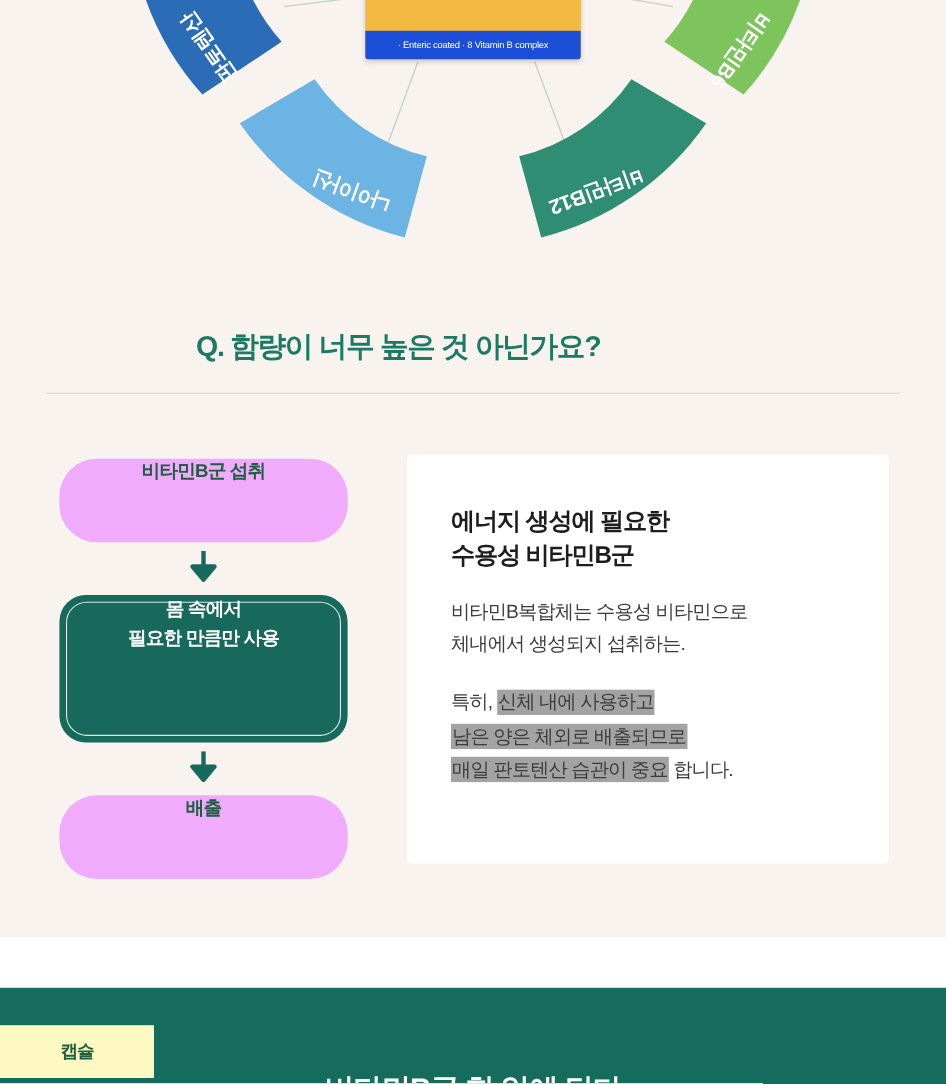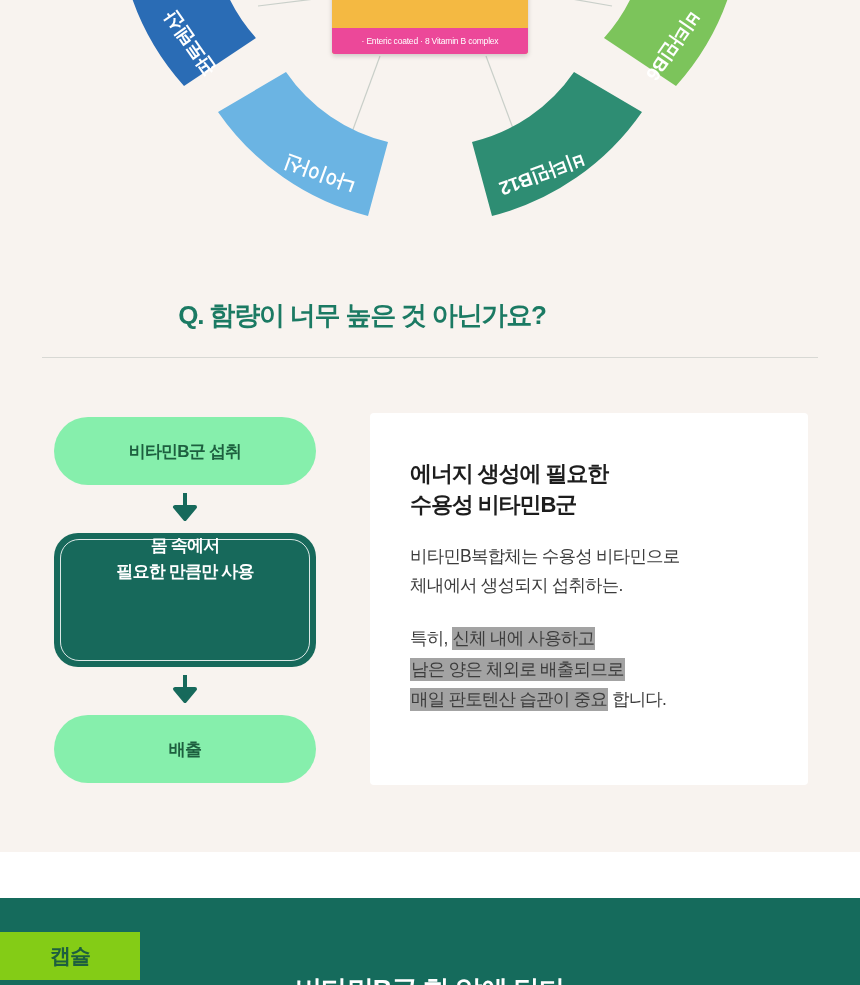--- a/index.html
+++ b/index.html
@@ -59,21 +59,21 @@
     left: 0; top: 0; right: 0; bottom: 0;
     padding: 8px 10px 0 12px;
     box-sizing: border-box;
   }
   .pb-strip {
     position: absolute;
     left: 0;
     right: 0;
     bottom: 0;
     height: 26px;
-    background: #ec4899;
+    background: #1d4ed8;
     color: #ffffff;
     font-size: 8.5px;
     letter-spacing: -.2px;
     display: flex;
     align-items: center;
     justify-content: center;
   }
 
   
   .arc-label {
@@ -111,25 +111,25 @@
 
   
   .flow {
     position: absolute;
     left: 54px;
     top: 417px;
     width: 262px;
   }
   .pill {
     width: 262px;
-    height: 68px;
+    height: 76px;
     border-radius: 34px;
-    background: #86efac;
-    display: flex;
-    align-items: center;
+    background: #f0abfc;
+    display: flex;
+    align-items: flex-start;
     justify-content: center;
     font-size: 17px;
     font-weight: 700;
     color: #1d5f3f;
     letter-spacing: -.8px;
     box-sizing: border-box;
   }
   .arrow {
     width: 262px;
     height: 48px;
@@ -223,25 +223,25 @@
     height: 87px;
     background: #156b5c;
     overflow: hidden;
   }
   .capsule-badge {
     position: absolute;
     left: 0;
     top: 932px;
     width: 140px;
     height: 48px;
-    background: #84cc16;
+    background: #fef9c3;
     display: flex;
     align-items: center;
     justify-content: center;
-    font-size: 21px;
+    font-size: 16px;
     font-weight: 800;
     color: #1d5f3f;
     letter-spacing: -1px;
     box-sizing: border-box;
   }
   .bottom-headline {
     position: absolute;
     left: 0;
     top: 973px;
     width: 860px;

